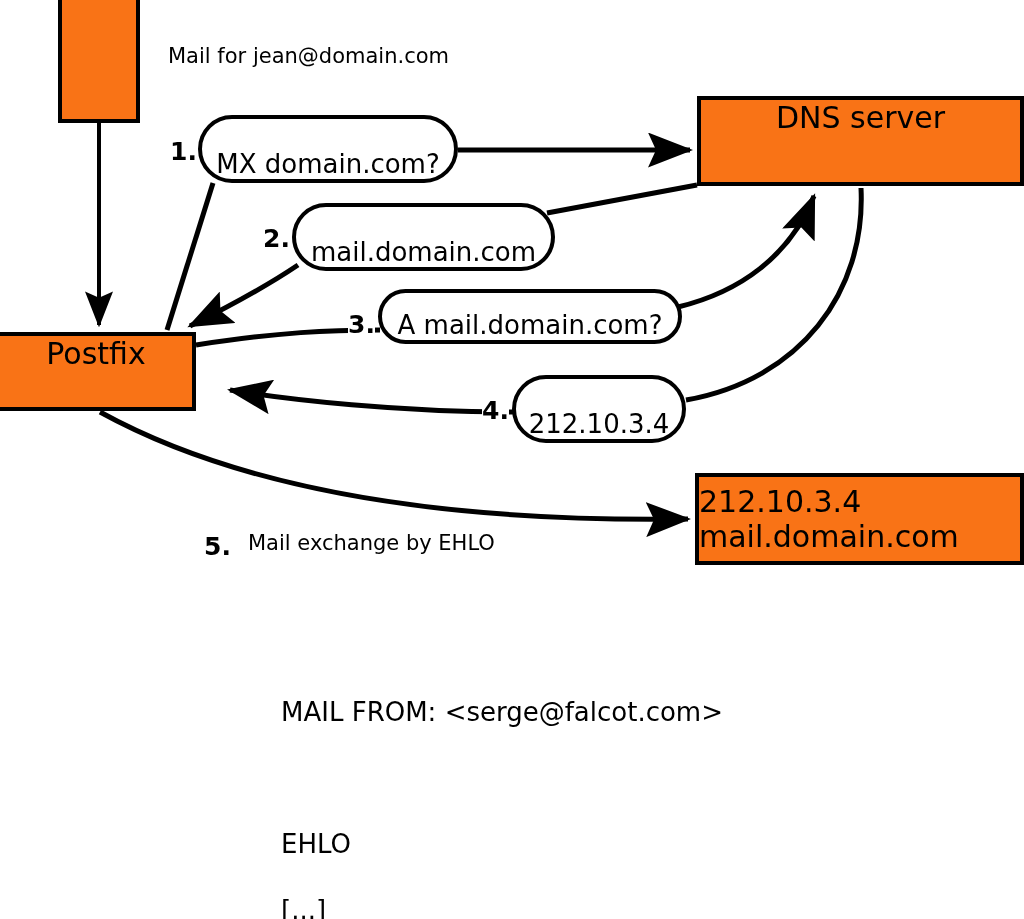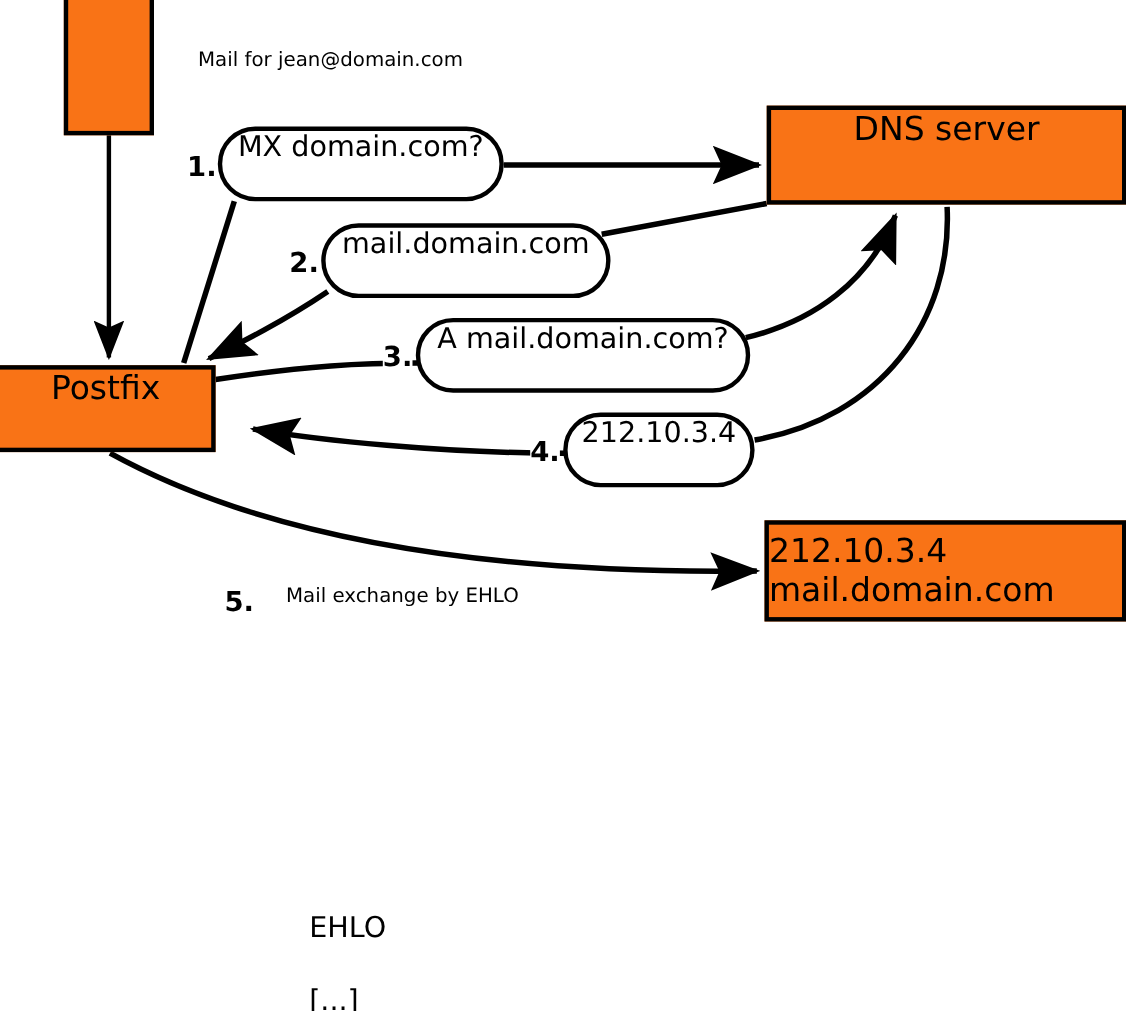--- a/index.html
+++ b/index.html
@@ -42,40 +42,39 @@
   .node-box .box-line {
     display: block;
   }
   .pill {
     position: absolute;
     box-sizing: border-box;
     border: 4px solid #000000;
     background: #ffffff;
     border-radius: 40px;
     display: flex;
-    align-items: flex-start;
+    align-items: flex-end;
     justify-content: center;
     font-size: 26px;
     white-space: nowrap;
     z-index: 4;
   }
   .step-num {
     position: absolute;
     font-weight: bold;
     font-size: 25px;
     z-index: 5;
     background: #ffffff;
     line-height: 1;
   }
   .plain-text {
     position: absolute;
-    font-size: 18px;
+    font-size: 21px;
     white-space: nowrap;
     z-index: 2;
-    margin-left: 12px;
   }
   .script-block {
     position: absolute;
     font-size: 26px;
     line-height: 33px;
     white-space: pre;
     z-index: 2;
   }
 </style>
 </head>
@@ -142,41 +141,41 @@
   <div class="step-num" style="left:263px; top:226px;">
     <span>2.</span>
   </div>
   <div class="pill" style="left:292px; top:203px; width:263px; height:68px;">
     <span>mail.domain.com</span>
   </div>
 
   <div class="step-num" style="left:348px; top:312px;">
     <span>3.</span>
   </div>
-  <div class="pill" style="left:378px; top:289px; width:304px; height:68px;">
+  <div class="pill" style="left:378px; top:289px; width:304px; height:55px;">
     <span>A mail.domain.com?</span>
   </div>
 
   <div class="step-num" style="left:482px; top:398px;">
     <span>4.</span>
   </div>
   <div class="pill" style="left:512px; top:375px; width:174px; height:68px;">
     <span>212.10.3.4</span>
   </div>
 
   <div class="step-num" style="left:204px; top:534px;">
     <span>5.</span>
   </div>
   <div class="plain-text" style="left:248px; top:531px;">
     <span>Mail exchange by EHLO</span>
   </div>
 
   <div class="script-block" style="left:248px; top:597px;">
     <br>
-    <br>
+    <span>MAIL FROM: &lt;serge@falcot.com&gt;</span><br>
     <br>
     <span>EHLO</span><br>
     <span>[...]</span><br>
     <br>
     
     <br>
     <br>
     
   </div>
 

